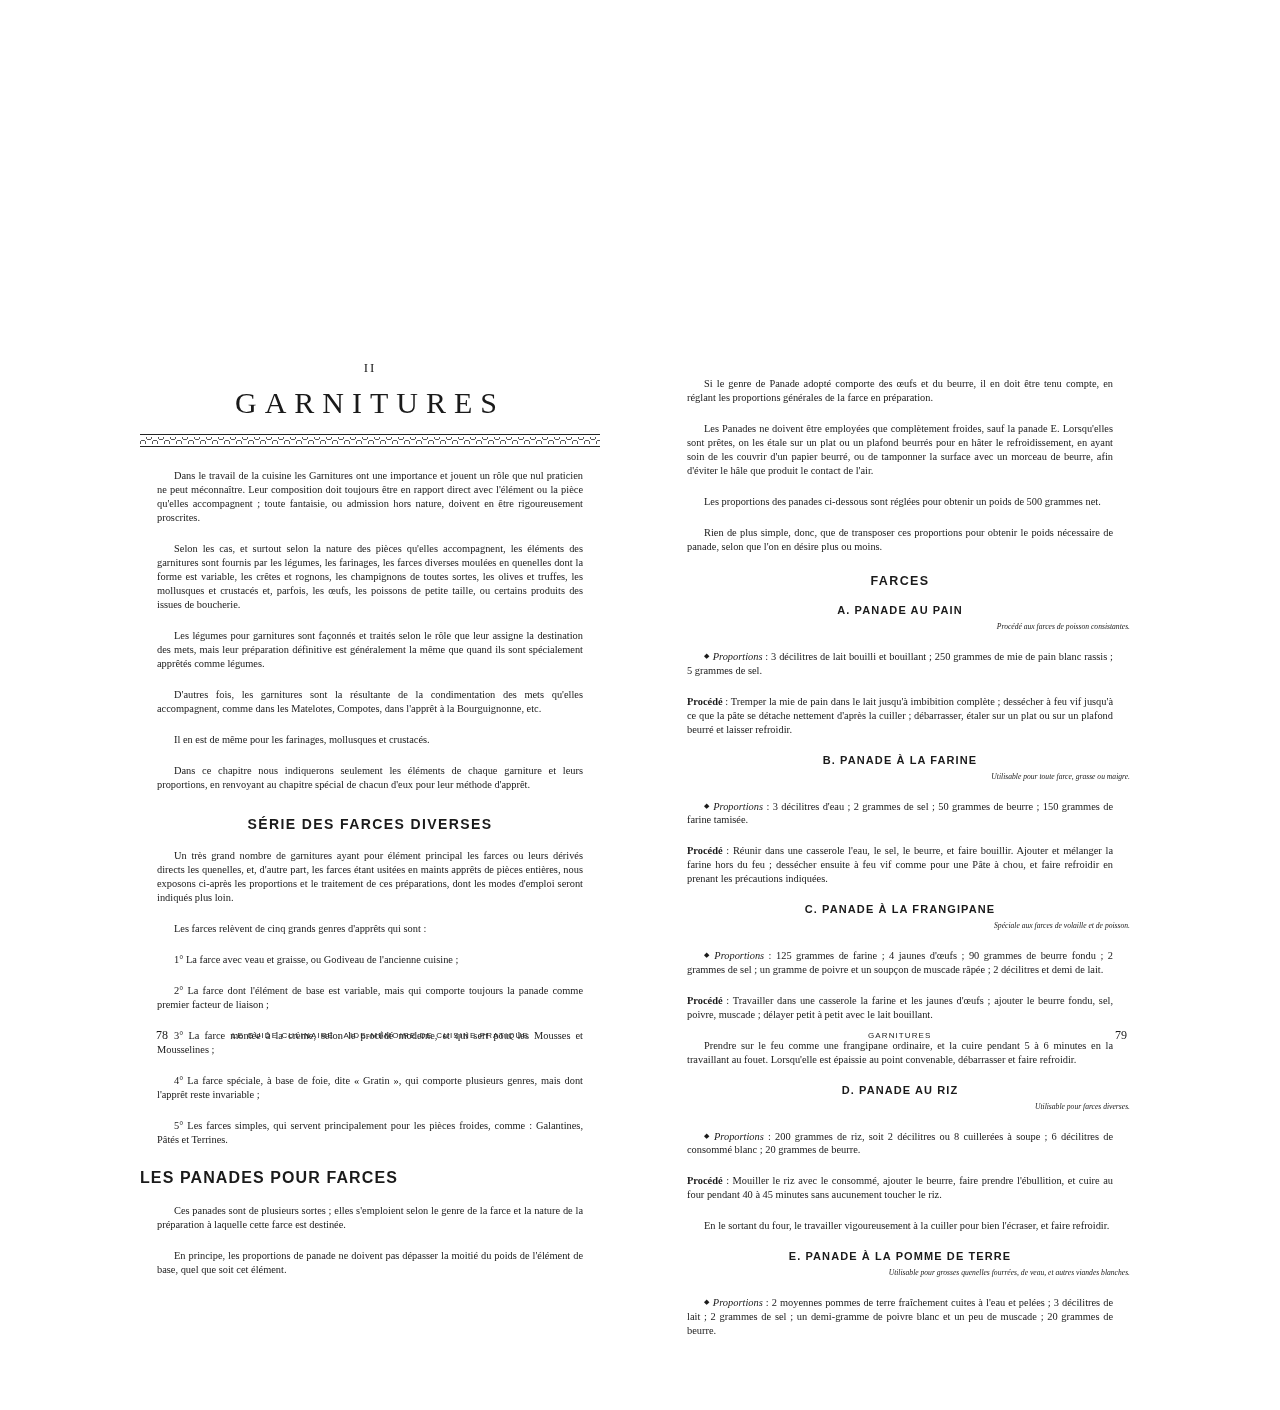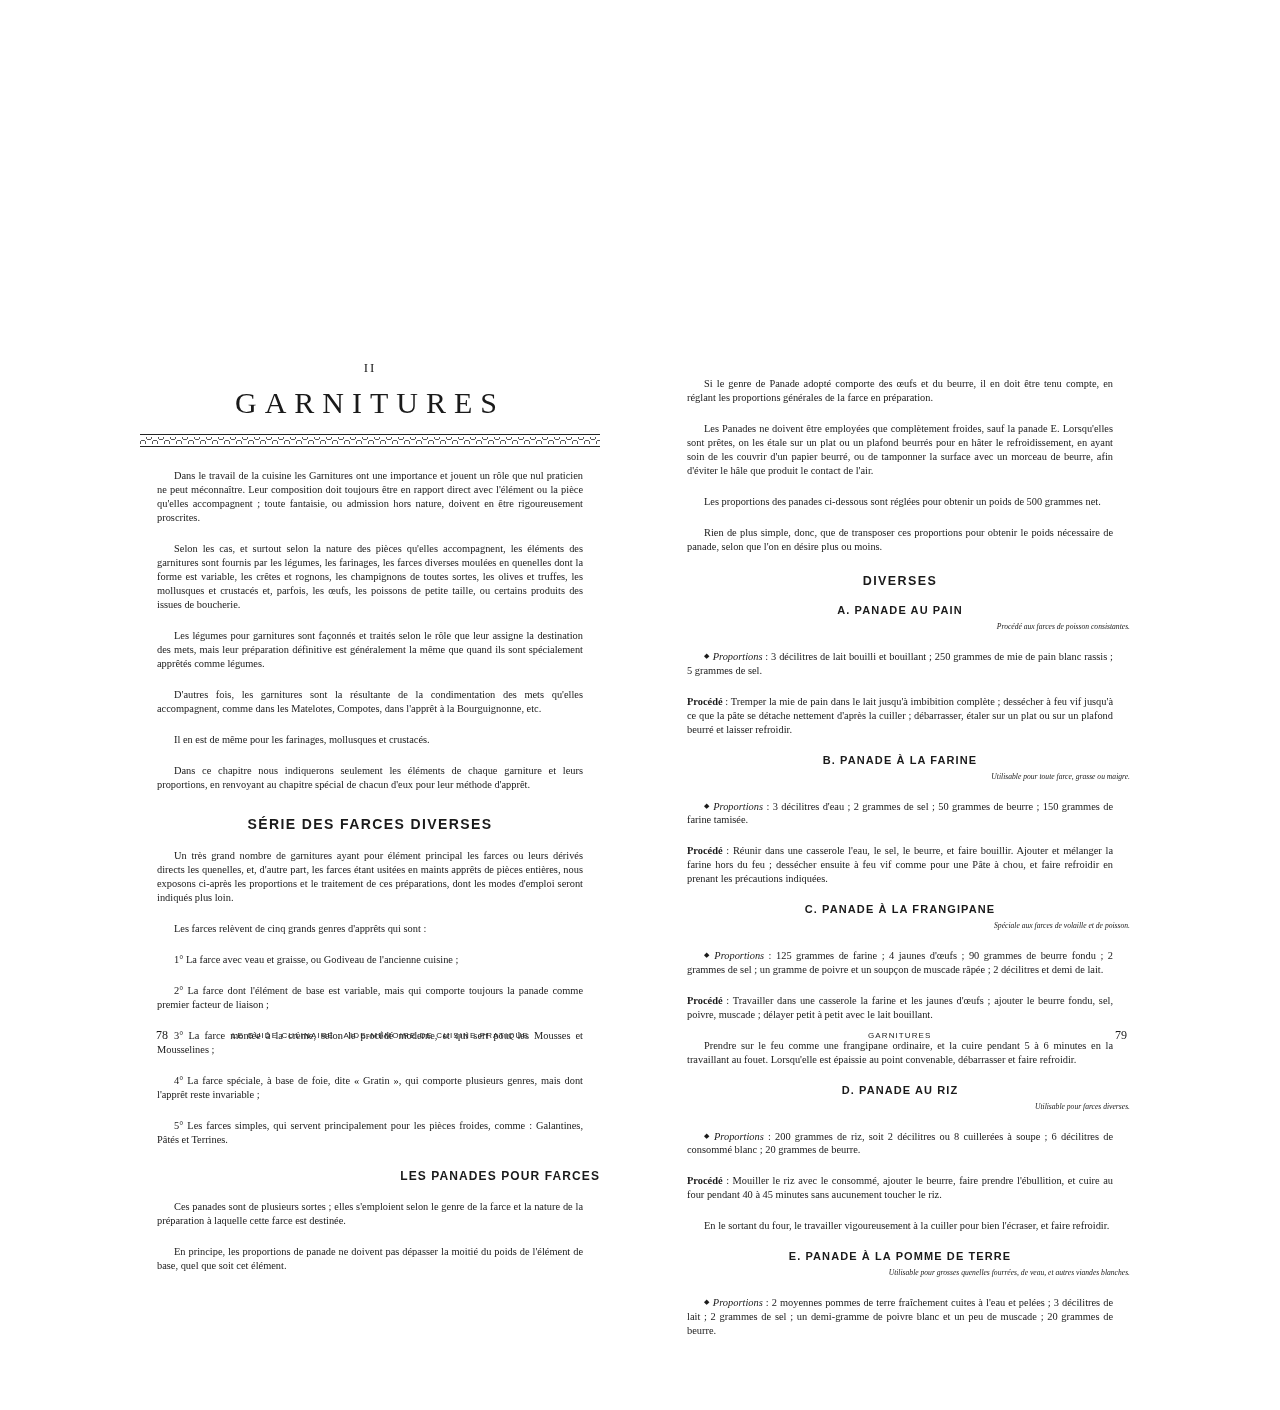--- a/index.html
+++ b/index.html
@@ -78,23 +78,23 @@
 
   h2.section {
     text-align: center;
     font-family: "Liberation Sans", sans-serif;
     font-size: 14px;
     letter-spacing: 1.4px;
     font-weight: bold;
     margin: 24px 0 14px 0;
   }
   h3.subsection {
-    text-align: right;
-    font-family: "Liberation Sans", sans-serif;
-    font-size: 12px;
+    text-align: left;
+    font-family: "Liberation Sans", sans-serif;
+    font-size: 16px;
     letter-spacing: 1.1px;
     font-weight: bold;
     margin: 22px 0 10px 0;
   }
   h3.panades-head {
     text-align: center;
     font-family: "Liberation Sans", sans-serif;
     font-size: 12.5px;
     letter-spacing: 1.4px;
     font-weight: bold;
@@ -198,21 +198,21 @@
 
   </div>
 
   <div class="page page-right">
 
     <p>Si le genre de Panade adopté comporte des œufs et du beurre, il en doit être tenu compte, en réglant les proportions générales de la farce en préparation.</p>
     <p>Les Panades ne doivent être employées que complètement froides, sauf la panade E. Lorsqu'elles sont prêtes, on les étale sur un plat ou un plafond beurrés pour en hâter le refroidissement, en ayant soin de les couvrir d'un papier beurré, ou de tamponner la surface avec un morceau de beurre, afin d'éviter le hâle que produit le contact de l'air.</p>
     <p>Les proportions des panades ci-dessous sont réglées pour obtenir un poids de 500 grammes net.</p>
     <p>Rien de plus simple, donc, que de transposer ces proportions pour obtenir le poids nécessaire de panade, selon que l'on en désire plus ou moins.</p>
 
-    <h3 class="panades-head">DIVERSES</h3>
+    <h3 class="panades-head">FARCES</h3>
 
     <div>
       <h4 class="recipe-head">A. PANADE AU PAIN</h4>
       <div class="sidenote">Procédé aux farces de poisson consistantes.</div>
       <p class="prop"><span class="bullet">◆</span><span class="ital">Proportions</span><span> : 3 décilitres de lait bouilli et bouillant ; 250 grammes de mie de pain blanc rassis ; 5 grammes de sel.</span></p>
       <p class="noindent"><span class="bold">Procédé</span><span> : Tremper la mie de pain dans le lait jusqu'à imbibition complète ; dessécher à feu vif jusqu'à ce que la pâte se détache nettement d'après la cuiller ; débarrasser, étaler sur un plat ou sur un plafond beurré et laisser refroidir.</span></p>
     </div>
 
     <div>
       <h4 class="recipe-head">B. PANADE À LA FARINE</h4>

